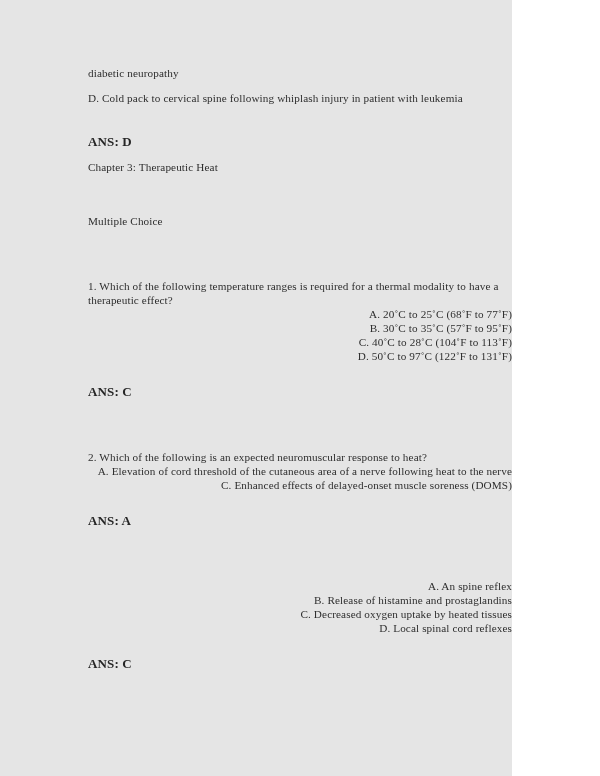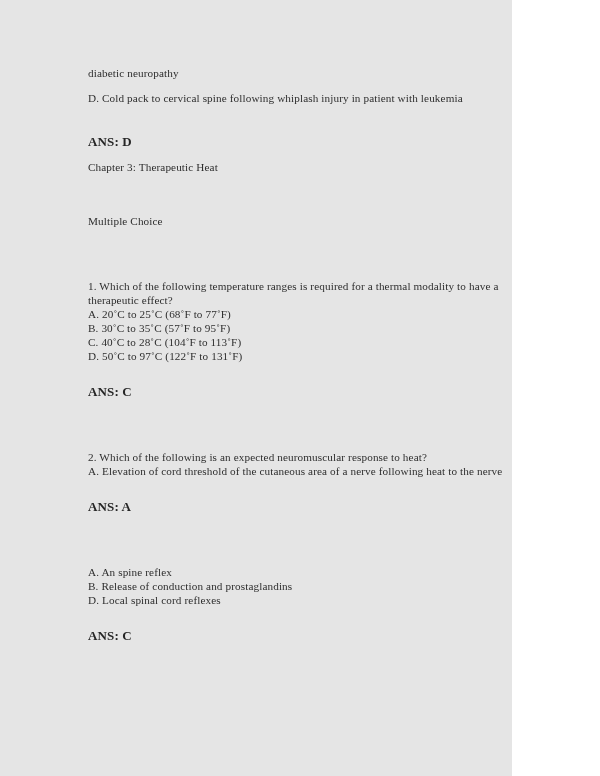--- a/index.html
+++ b/index.html
@@ -47,21 +47,21 @@
   }
   .block {
     margin: 0;
     padding: 0;
   }
   
   .sp-sm { height: 11px; }
   .sp-md { height: 22px; }
   .sp-lg { height: 30px; }
   .sp-xl { height: 40px; }
-  .opts .para { white-space: normal; }
+  .opts .para { white-space: normal; text-align: right; }
 </style>
 </head>
 <body>
 
 <div class="page">
   <div class="content">
 
     <div class="block">
       <p class="para">diabetic neuropathy</p>
       <div class="sp-sm"></div>
@@ -93,32 +93,34 @@
       <p class="ans">ANS: C</p>
     </div>
 
     <div class="sp-xl"></div>
     <div class="sp-sm"></div>
 
     <div class="block">
       <p class="para">2. Which of the following is an expected neuromuscular response to heat?</p>
       <div class="opts">
         <p class="para">A. Elevation of cord threshold of the cutaneous area of a nerve following heat to the nerve</p>
+        <p class="para">C. Enhanced effects of delayed-onset muscle soreness (DOMS)</p>
       </div>
       <div class="sp-md"></div>
       <p class="ans">ANS: A</p>
     </div>
 
     <div class="sp-xl"></div>
     <div class="sp-sm"></div>
 
     <div class="block">
       <div class="opts">
         <p class="para">A. An spine reflex</p>
-        <p class="para">B. Release of conduction and prostaglandins</p>
+        <p class="para">B. Release of histamine and prostaglandins</p>
+        <p class="para">C. Decreased oxygen uptake by heated tissues</p>
         <p class="para">D. Local spinal cord reflexes</p>
       </div>
       <div class="sp-md"></div>
       <p class="ans">ANS: C</p>
     </div>
 
   </div>
 </div>
 
 </body></html>

